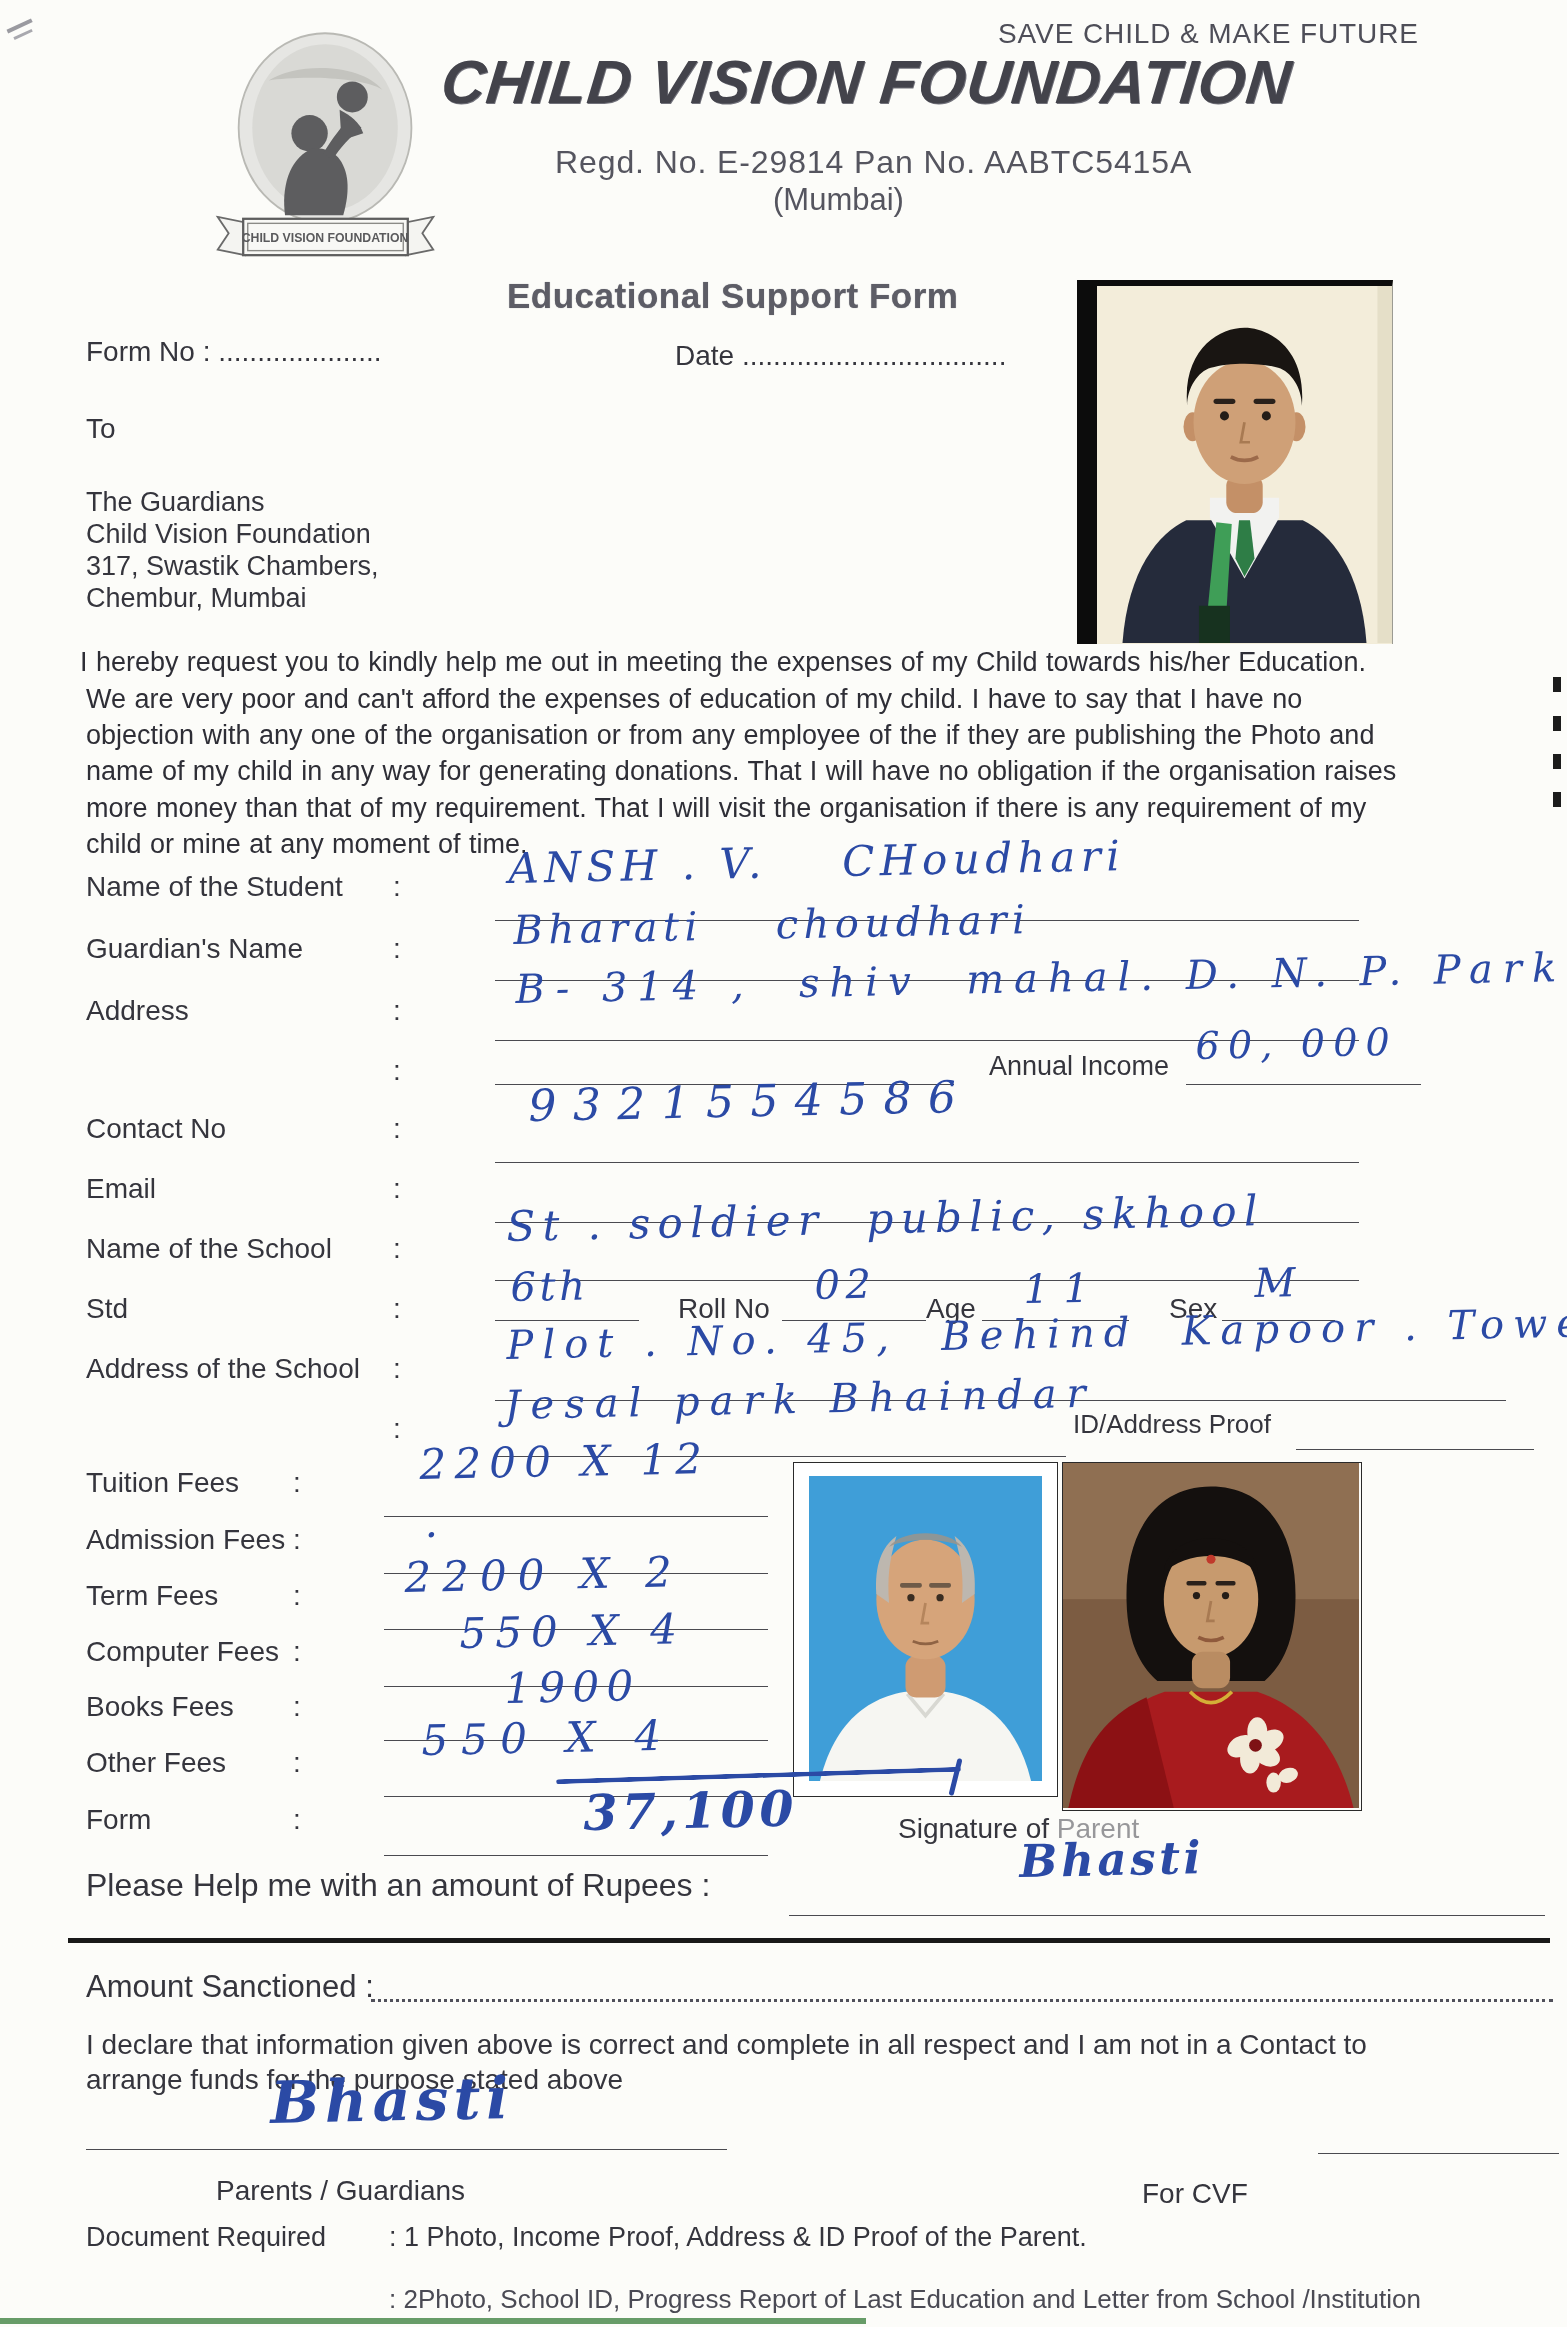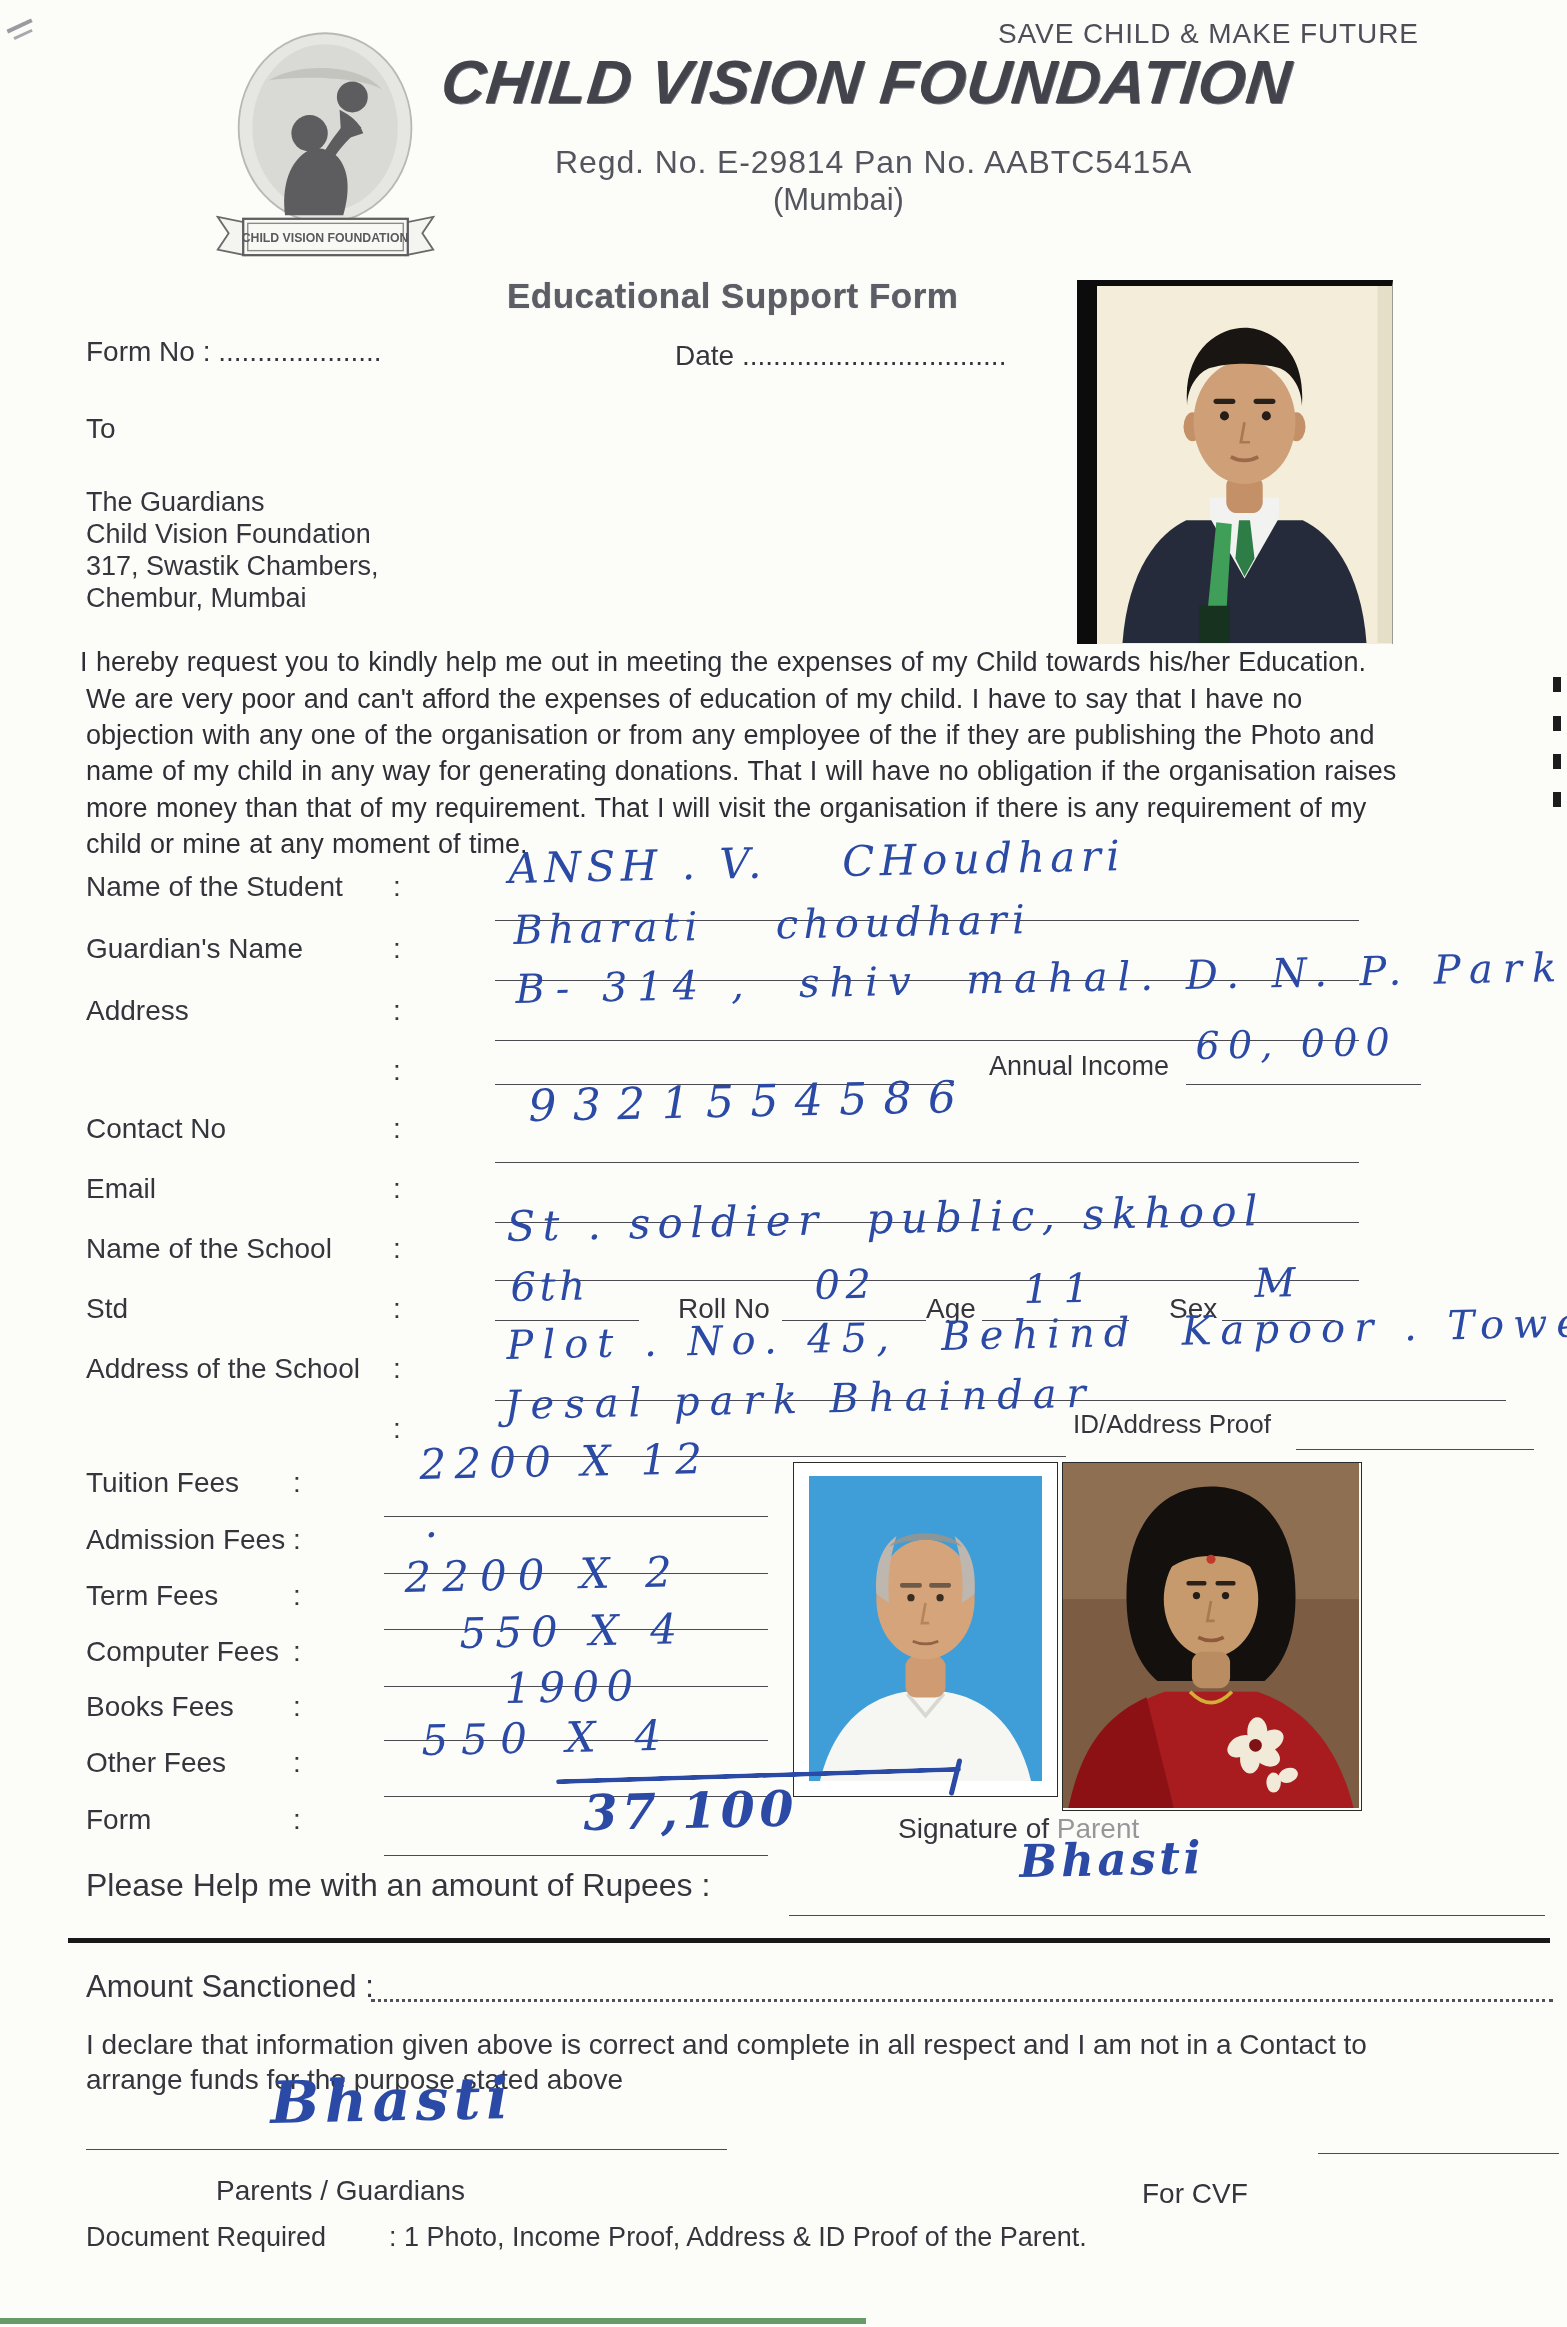--- a/index.html
+++ b/index.html
@@ -261,17 +261,18 @@
   <div class="abs lbl" style="left:86px;top:2064px;text-align:right;">arrange funds for the purpose stated above</div>
 
   <div class="abs hw" style="left:271px;top:2069px;font-size:58px;letter-spacing:5.5px;font-weight:700;">Bhasti</div>
   <div class="abs hl" style="left:86px;top:2149px;width:641px;"></div>
   <div class="abs hl" style="left:1318px;top:2153px;width:241px;"></div>
   <div class="abs lbl" style="left:216px;top:2175px;">Parents / Guardians</div>
   <div class="abs lbl" style="left:1142px;top:2178px;">For CVF</div>
 
   <div class="abs lbl" style="left:86px;top:2222px;font-size:27px;">Document Required</div>
   <div class="abs lbl" style="left:389px;top:2222px;font-size:27px;">: 1 Photo, Income Proof, Address &amp; ID Proof of the Parent.</div>
+  <div class="abs lbl" style="left:389px;top:2284px;font-size:26px;color:#4a4a54;">: 2Photo, School ID, Progress Report of Last Education and Letter from School /Institution</div>
 
   <div class="abs" style="left:0;top:2318px;width:866px;height:5.5px;background:#4c8b4f;opacity:.85;"></div>
 
 </div>
 
 
 </body></html>

